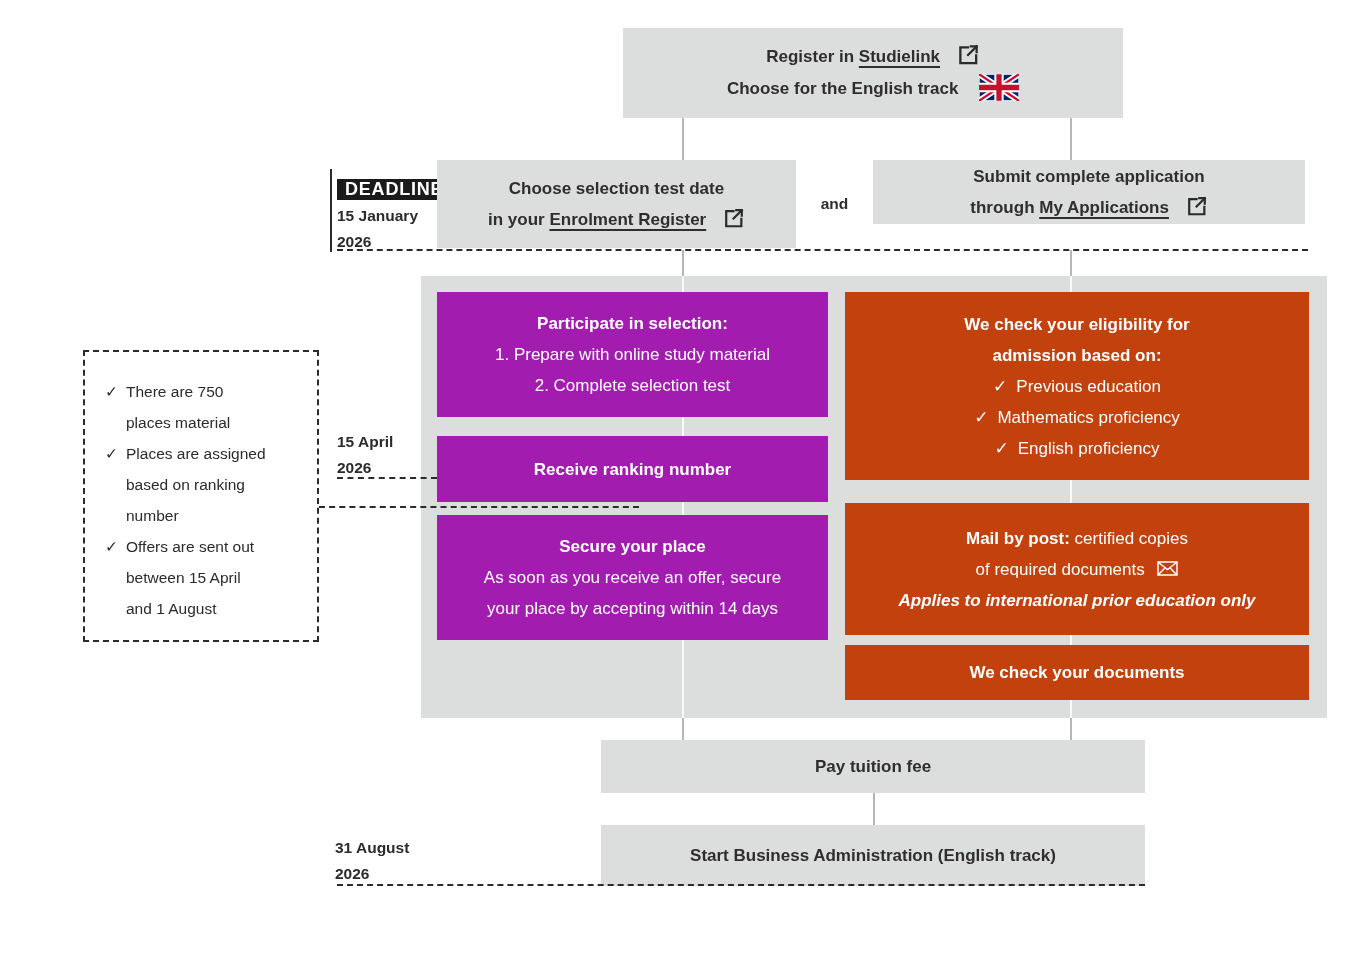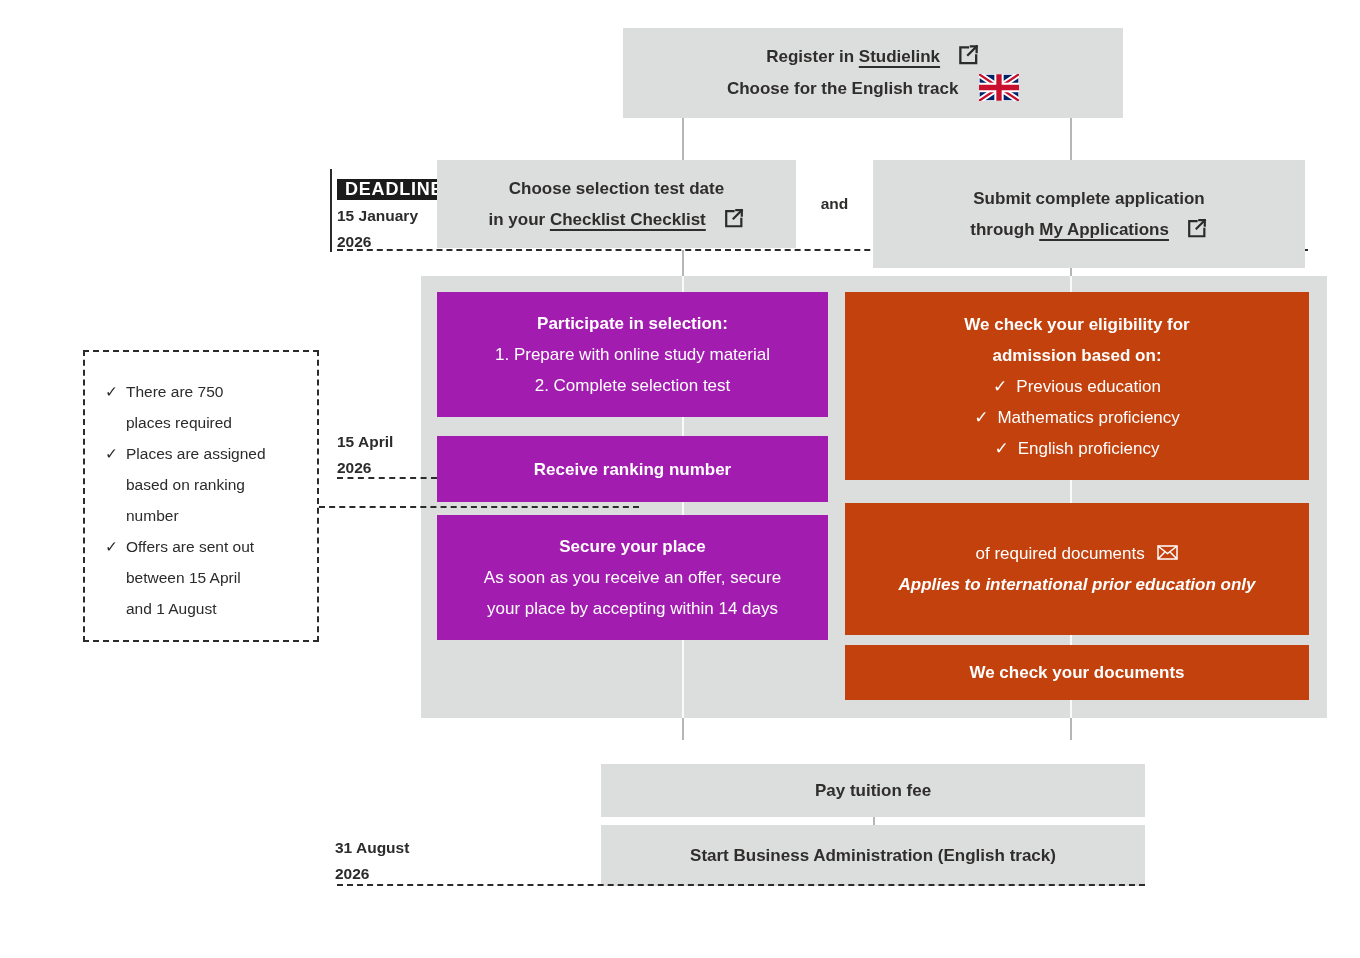--- a/index.html
+++ b/index.html
@@ -82,32 +82,32 @@
 <div class="badge">DEADLINE</div>
 <div class="datelabel" style="left:337px;top:203px;">
   <span style="display:block">15 January</span>
   <span style="display:block">2026</span>
 </div>
 <div class="dash" style="left:337px;top:249px;width:971px;"></div>
 
 <div class="box gray" style="left:437px;top:160px;width:359px;height:88px;">
   <div>Choose selection test date</div>
   <div>
-    <span>in your </span><span class="ul">Checklist Checklist</span>
+    <span>in your </span><span class="ul">Enrolment Register</span>
     <svg class="icon-ext" width="22" height="22" viewBox="0 0 24 24" fill="none" stroke="#2b2b2b" stroke-width="2.4" stroke-linecap="square">
       <path d="M20 13 V21 H3.5 V4.5 H11.5"></path>
         <path d="M14.5 3.5 H20.5 V9.5"></path>
         <path d="M20.5 3.5 L11.5 12.5"></path>
     </svg>
   </div>
 </div>
 
 <div class="and">and</div>
 
-<div class="box gray" style="left:873px;top:160px;width:432px;height:108px;">
+<div class="box gray" style="left:873px;top:160px;width:432px;height:64px;">
   <div>Submit complete application</div>
   <div>
     <span>through </span><span class="ul">My Applications</span>
     <svg class="icon-ext" width="22" height="22" viewBox="0 0 24 24" fill="none" stroke="#2b2b2b" stroke-width="2.4" stroke-linecap="square">
       <path d="M20 13 V21 H3.5 V4.5 H11.5"></path>
         <path d="M14.5 3.5 H20.5 V9.5"></path>
         <path d="M20.5 3.5 L11.5 12.5"></path>
     </svg>
   </div>
 </div>
@@ -143,20 +143,23 @@
       <span>✓</span>
       <span>Mathematics proficiency</span>
     </div>
     <div class="chkrow">
       <span>✓</span>
       <span>English proficiency</span>
     </div>
   </div>
 
   <div class="box red reg" style="left:424px;top:227px;width:464px;height:132px;">
+    <div>
+      <span style="font-weight:bold">Mail by post:</span><span> certified copies</span>
+    </div>
     <div>
       <span>of required documents</span>
       <svg class="icon-env" width="21" height="15" viewBox="0 0 21 15" fill="none" stroke="#ffffff" stroke-width="1.5">
         <rect x="1" y="1" width="19" height="13"></rect>
         <path d="M1.5 1.5 L10.5 8.5 L19.5 1.5"></path>
         <path d="M1.5 13.5 L7.7 7.3 M19.5 13.5 L13.3 7.3"></path>
       </svg>
     </div>
     <div class="ital" style="font-weight:bold">Applies to international prior education only</div>
   </div>
@@ -164,21 +167,21 @@
   <div class="box red" style="left:424px;top:369px;width:464px;height:55px;">
     <div>We check your documents</div>
   </div>
 </div>
 
 <div class="callout">
   <div class="item">
     <span class="chk">✓</span>
     <span class="lines">
       <span>There are 750</span>
-      <span>places required</span>
+      <span>places material</span>
     </span>
   </div>
   <div class="item">
     <span class="chk">✓</span>
     <span class="lines">
       <span>Places are assigned</span>
       <span>based on ranking</span>
       <span>number</span>
     </span>
   </div>
@@ -192,21 +195,21 @@
   </div>
 </div>
 <div class="dash" style="left:319px;top:506px;width:320px;"></div>
 
 <div class="datelabel" style="left:337px;top:429px;">
   <span style="display:block">15 April</span>
   <span style="display:block">2026</span>
 </div>
 <div class="dash" style="left:337px;top:477px;width:100px;"></div>
 
-<div class="box gray" style="left:601px;top:764px;width:544px;height:53px;text-align:right;">
+<div class="box gray" style="left:601px;top:740px;width:544px;height:53px;text-align:right;">
   <div>Pay tuition fee</div>
 </div>
 
 <div class="box gray" style="left:601px;top:825px;width:544px;height:61px;">
   <div>Start Business Administration (English track)</div>
 </div>
 
 <div class="datelabel" style="left:335px;top:835px;">
   <span style="display:block">31 August</span>
   <span style="display:block">2026</span>

